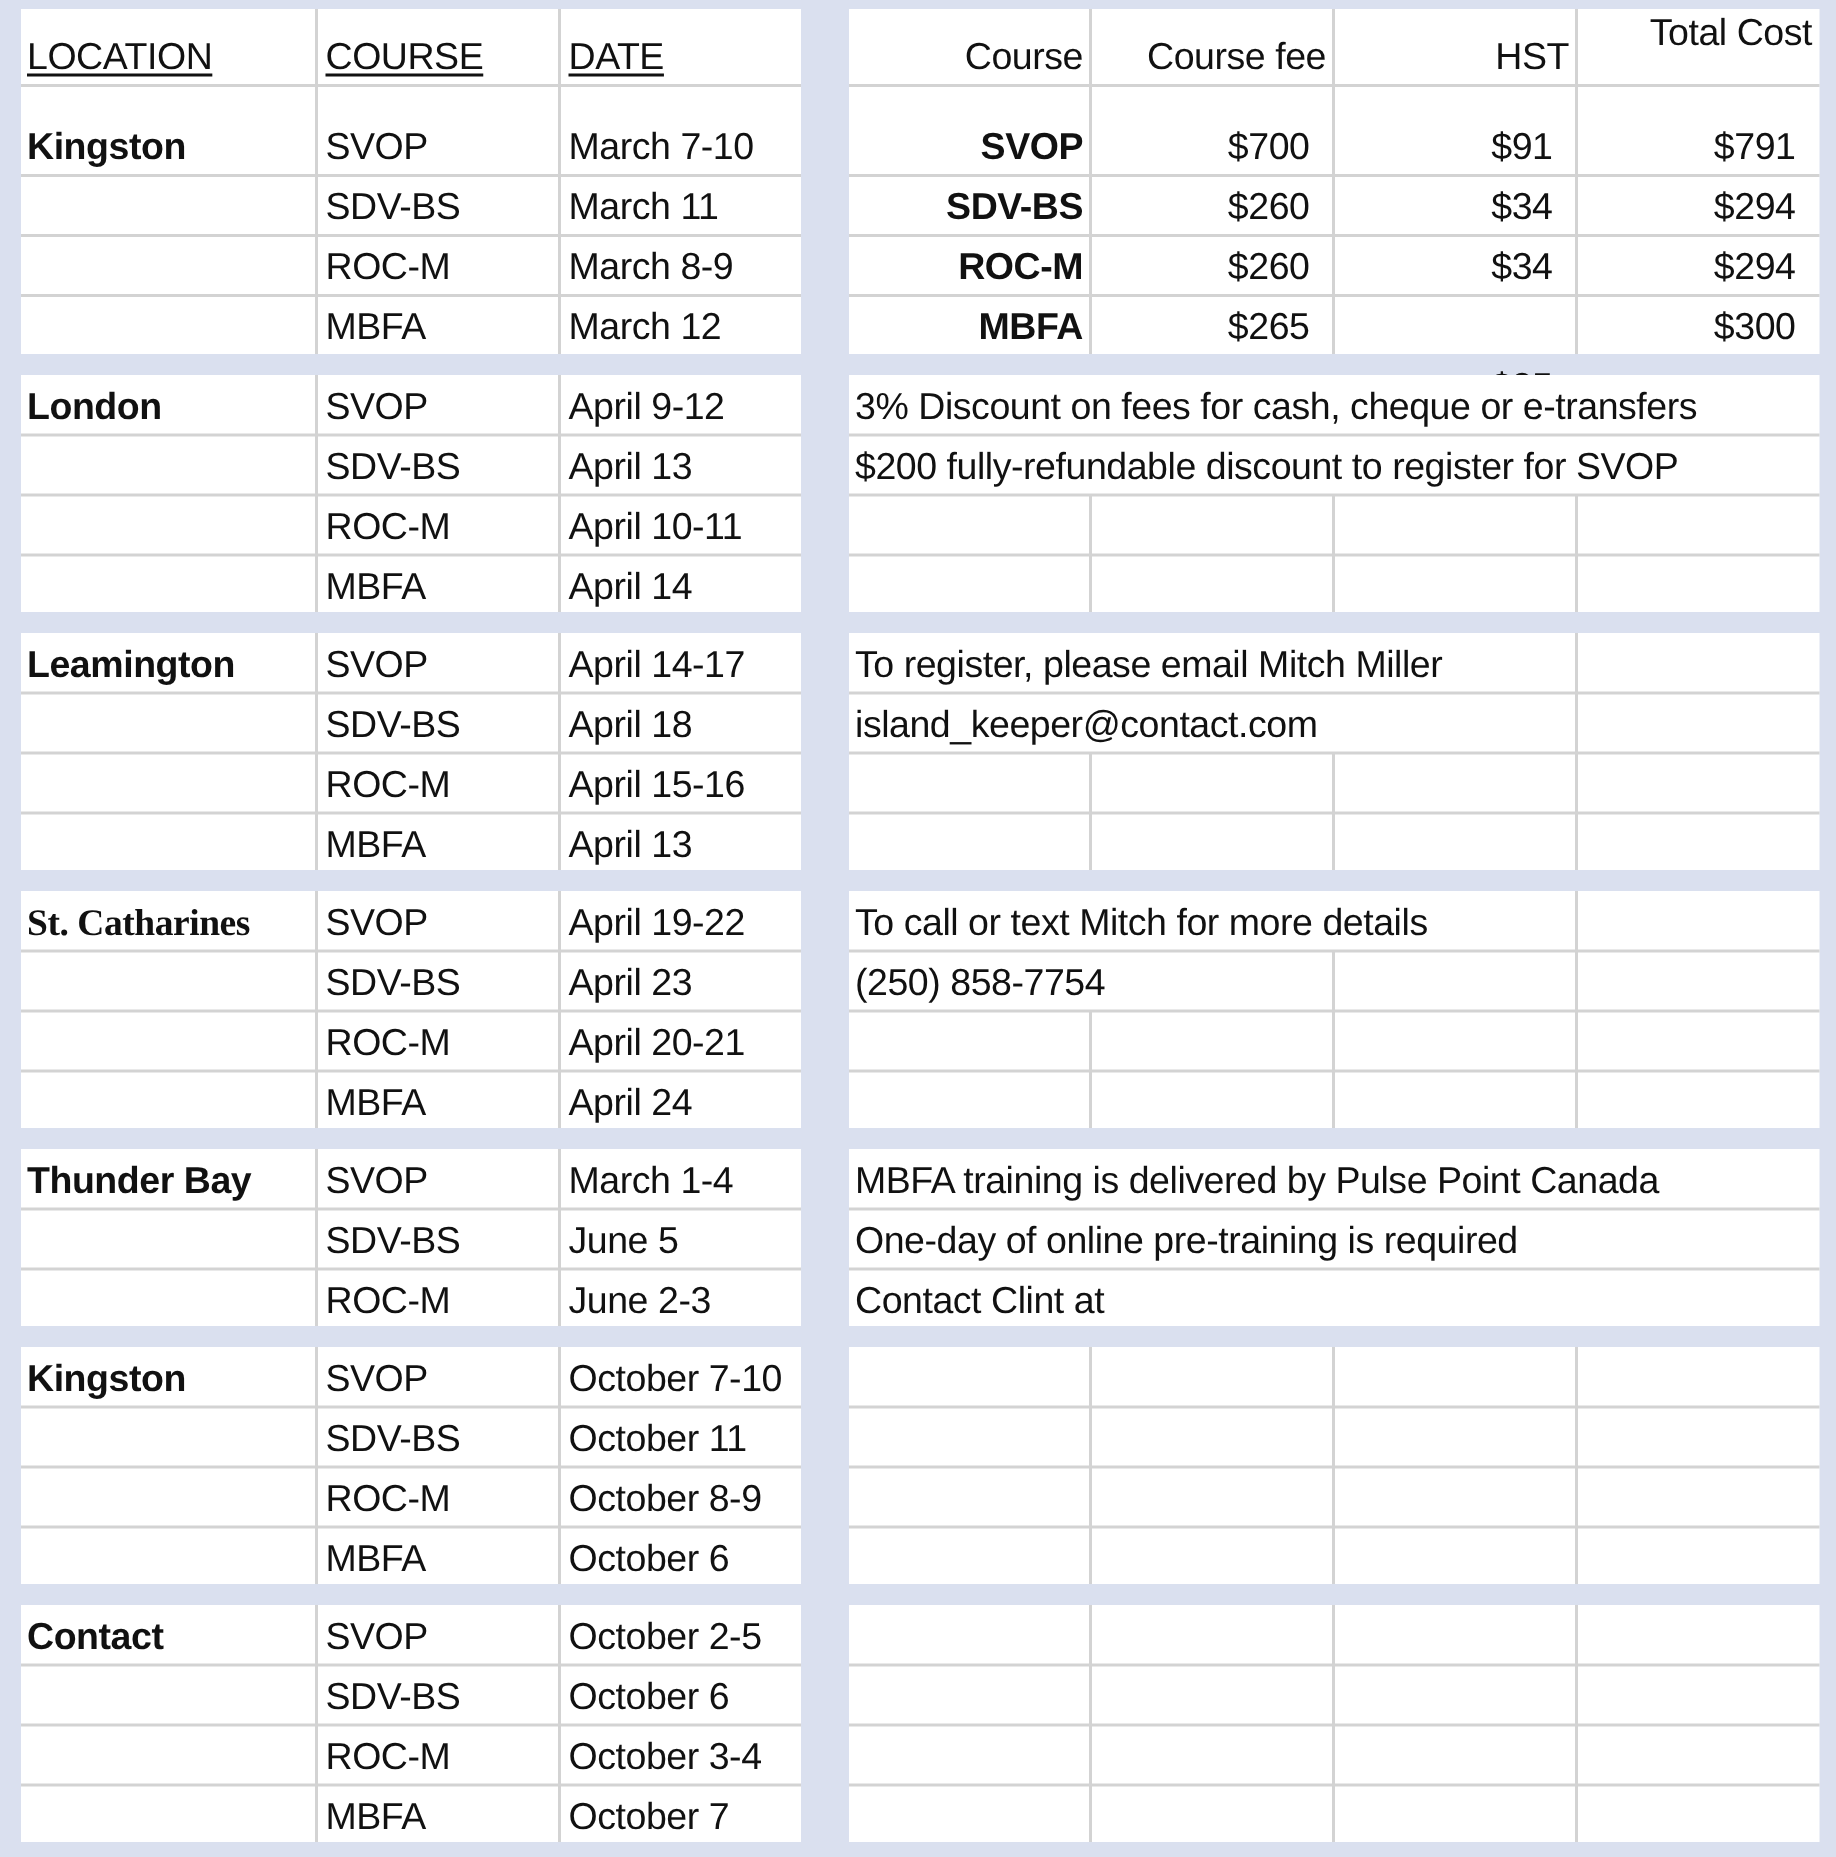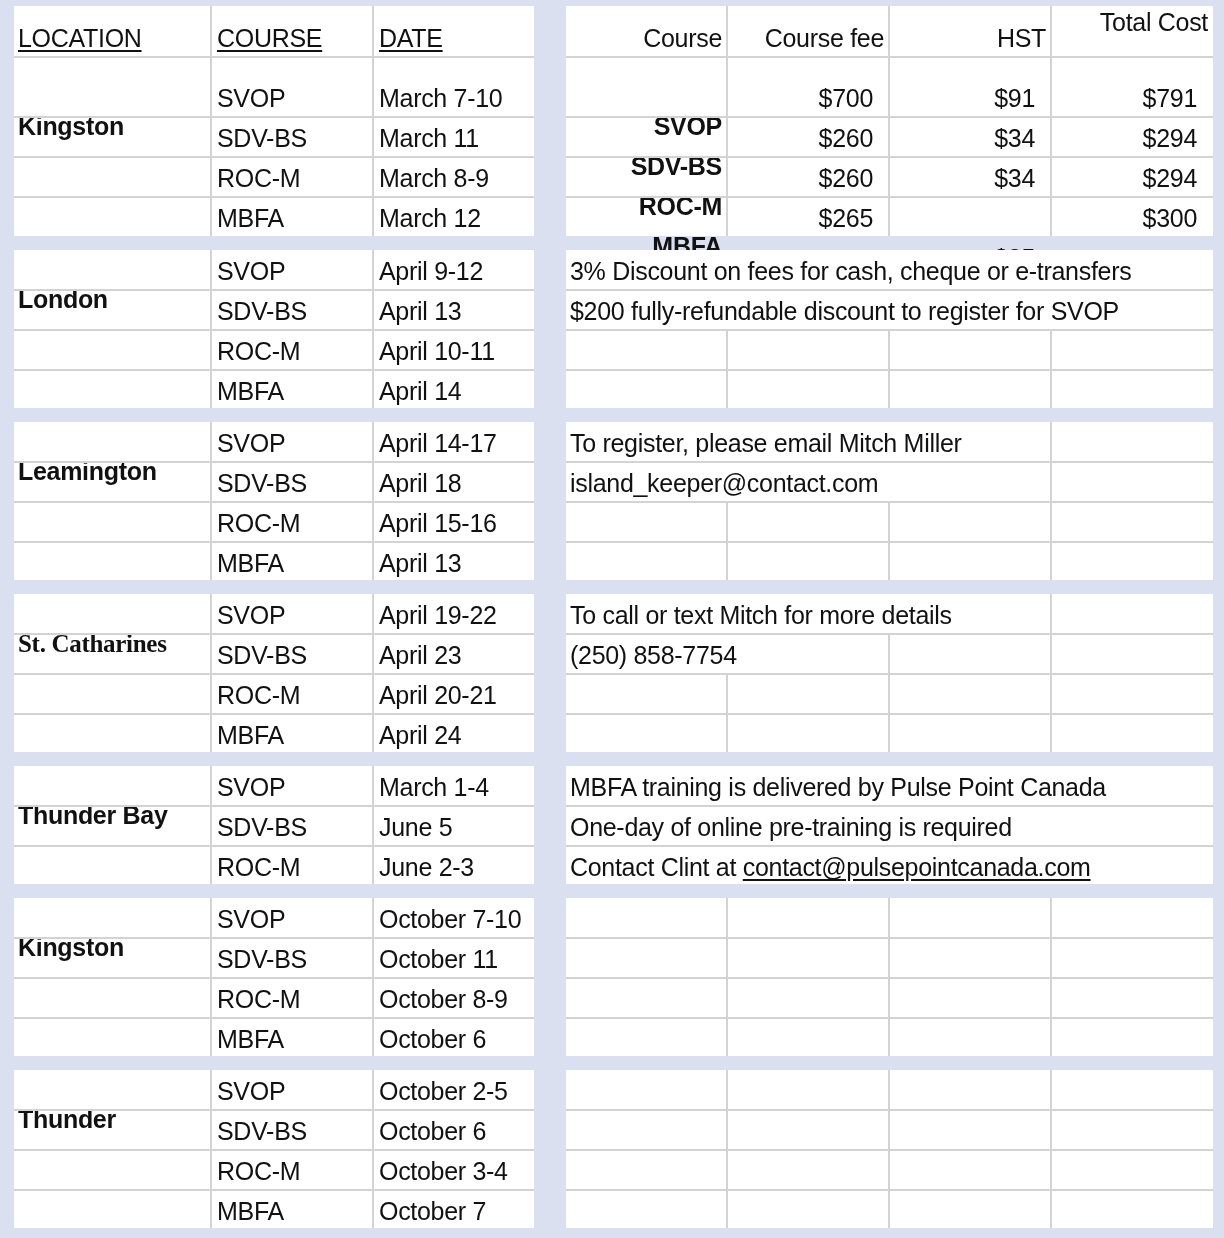--- a/index.html
+++ b/index.html
@@ -11,21 +11,21 @@
   }
   .panel { position:absolute; background:#ffffff; }
   .cell {
     position:absolute; box-sizing:border-box;
     font-size:25px; line-height:1; white-space:nowrap;
     display:flex; align-items:flex-end; padding-bottom:6px;
     letter-spacing:-0.3px;
   }
   .hline { position:absolute; height:2px; background:#d3d3d3; }
   .vline { position:absolute; width:2px; background:#d3d3d3; }
-  .bold { font-weight:bold;margin-top:28px; }
+  .bold { font-weight:bold; }
   .u { text-decoration:underline; text-underline-offset:3px; }
   .right { justify-content:flex-end; }
 </style>
 </head>
 <body>
 
 <div>
 
   <div class="panel" style="left:14px;top:6px;width:520px;height:230px;"></div>
   <div class="cell u" style="left:18px;top:6px;width:190px;height:51px;">LOCATION</div>
@@ -120,21 +120,21 @@
   <div class="cell" style="left:379px;top:978px;width:160px;height:40px;">October 8-9</div>
   <div class="cell" style="left:217px;top:1018px;width:150px;height:40px;">MBFA</div>
   <div class="cell" style="left:379px;top:1018px;width:160px;height:40px;">October 6</div>
   <div class="hline" style="left:14px;top:937px;width:520px;"></div>
   <div class="hline" style="left:14px;top:977px;width:520px;"></div>
   <div class="hline" style="left:14px;top:1017px;width:520px;"></div>
   <div class="vline" style="left:210px;top:898px;height:158px;"></div>
   <div class="vline" style="left:372px;top:898px;height:158px;"></div>
 
   <div class="panel" style="left:14px;top:1070px;width:520px;height:158px;"></div>
-  <div class="cell bold" style="left:18px;top:1070px;width:190px;height:40px;">Thunder</div>
+  <div class="cell bold" style="left:18px;top:1070px;width:190px;height:40px;">Contact</div>
   <div class="cell" style="left:217px;top:1070px;width:150px;height:40px;">SVOP</div>
   <div class="cell" style="left:379px;top:1070px;width:160px;height:40px;">October 2-5</div>
   <div class="cell" style="left:217px;top:1110px;width:150px;height:40px;">SDV-BS</div>
   <div class="cell" style="left:379px;top:1110px;width:160px;height:40px;">October 6</div>
   <div class="cell" style="left:217px;top:1150px;width:150px;height:40px;">ROC-M</div>
   <div class="cell" style="left:379px;top:1150px;width:160px;height:40px;">October 3-4</div>
   <div class="cell" style="left:217px;top:1190px;width:150px;height:40px;">MBFA</div>
   <div class="cell" style="left:379px;top:1190px;width:160px;height:40px;">October 7</div>
   <div class="hline" style="left:14px;top:1109px;width:520px;"></div>
   <div class="hline" style="left:14px;top:1149px;width:520px;"></div>
@@ -207,21 +207,20 @@
   <div class="hline" style="left:566px;top:713px;width:647px;"></div>
   <div class="vline" style="left:1050px;top:594px;height:158px;"></div>
   <div class="vline" style="left:888px;top:634px;height:118px;"></div>
   <div class="vline" style="left:726px;top:674px;height:78px;"></div>
 
   <div class="panel" style="left:566px;top:766px;width:647px;height:118px;"></div>
   <div class="cell" style="left:570px;top:766px;width:640px;height:40px;">MBFA training is delivered by Pulse Point Canada</div>
   <div class="cell" style="left:570px;top:806px;width:640px;height:40px;">One-day of online pre-training is required</div>
   <div class="cell" style="left:570px;top:846px;width:640px;height:40px;">
     <span style="white-space:pre;">Contact Clint at </span>
-    <span class="u">contact@pulsepointcanada.com</span>
   </div>
   <div class="hline" style="left:566px;top:805px;width:647px;"></div>
   <div class="hline" style="left:566px;top:845px;width:647px;"></div>
 
   <div class="panel" style="left:566px;top:898px;width:647px;height:158px;"></div>
   <div class="hline" style="left:566px;top:937px;width:647px;"></div>
   <div class="hline" style="left:566px;top:977px;width:647px;"></div>
   <div class="hline" style="left:566px;top:1017px;width:647px;"></div>
   <div class="vline" style="left:726px;top:898px;height:158px;"></div>
   <div class="vline" style="left:888px;top:898px;height:158px;"></div>

